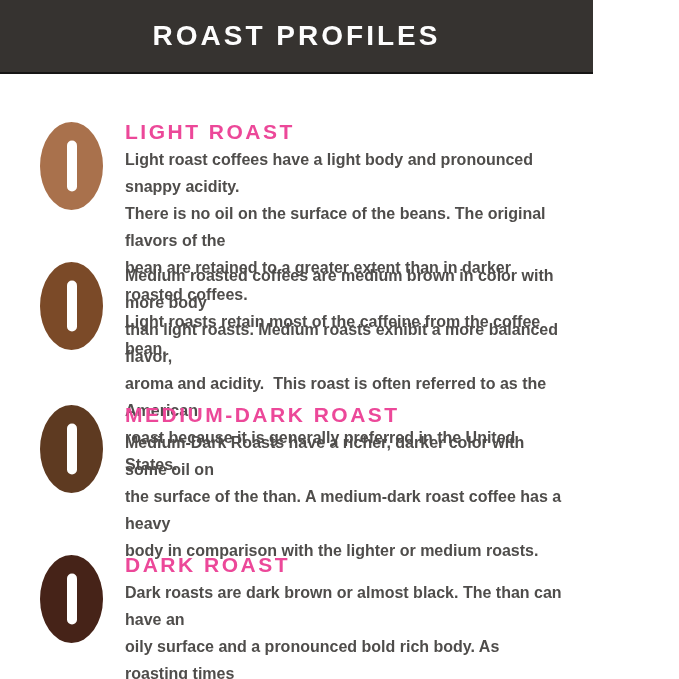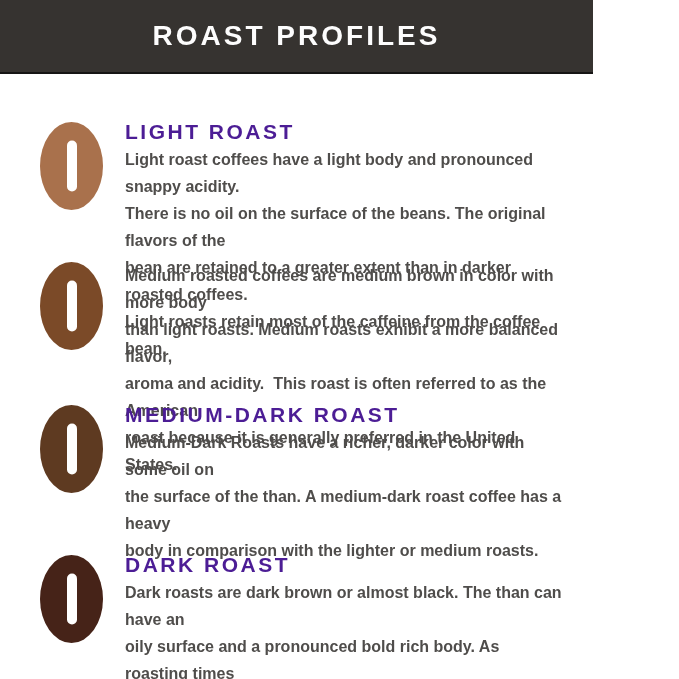--- a/index.html
+++ b/index.html
@@ -59,21 +59,21 @@
     border-radius: 6px;
     background: #ffffff;
   }
   .txt { flex: 1; min-width: 0; }
   .txt h2 {
     margin: 0;
     font-size: 21px;
     line-height: 24px;
     font-weight: 700;
     letter-spacing: 2.5px;
-    color: #4c1d95;
+    color: #ec4899;
   }
   .txt p {
     margin: 2px 0 0 0;
     font-size: 16px;
     line-height: 27px;
     color: #4f4d4b;
     white-space: pre-wrap;
     font-weight: bold;
   }
 </style>

